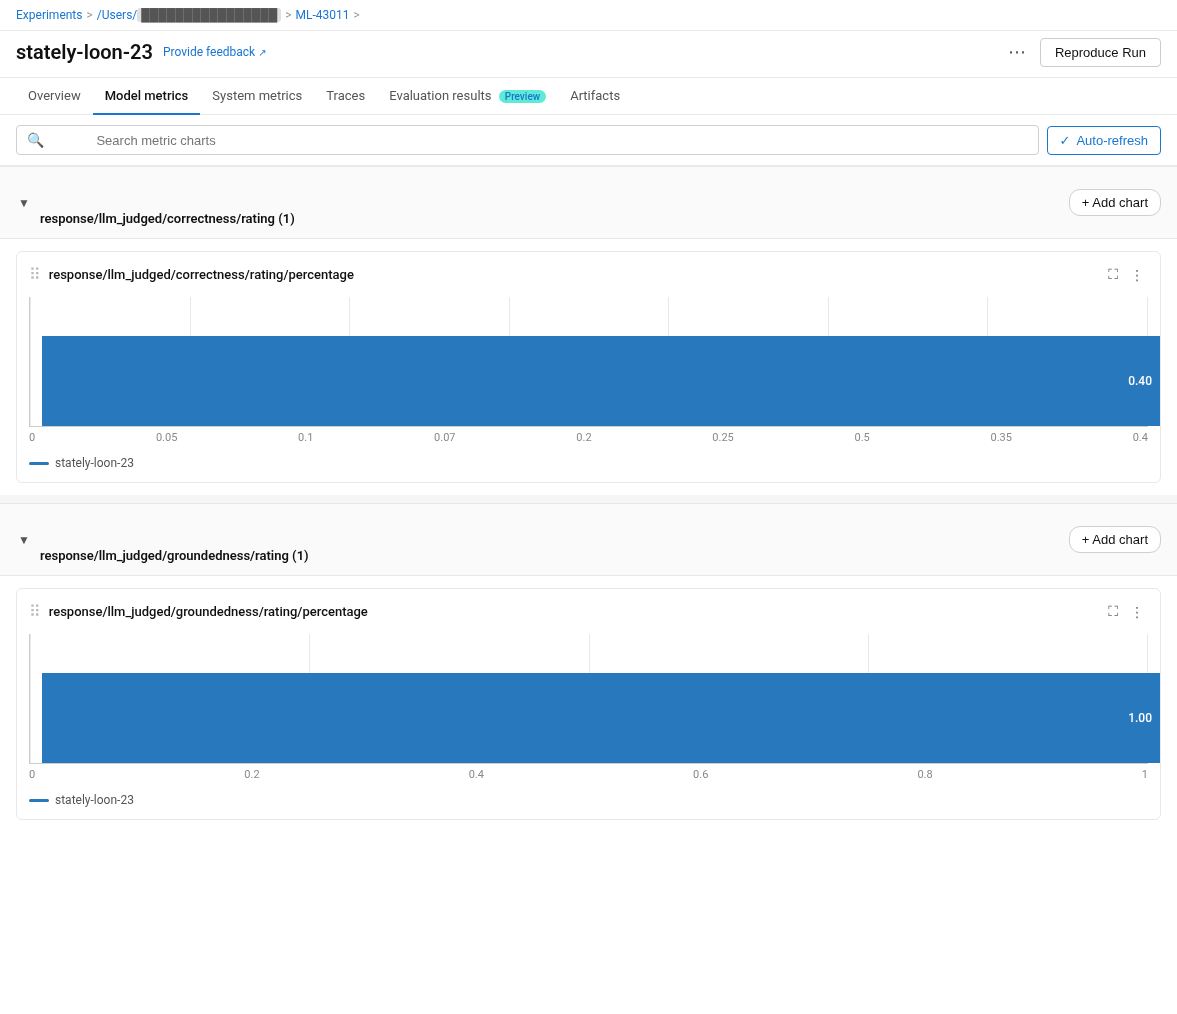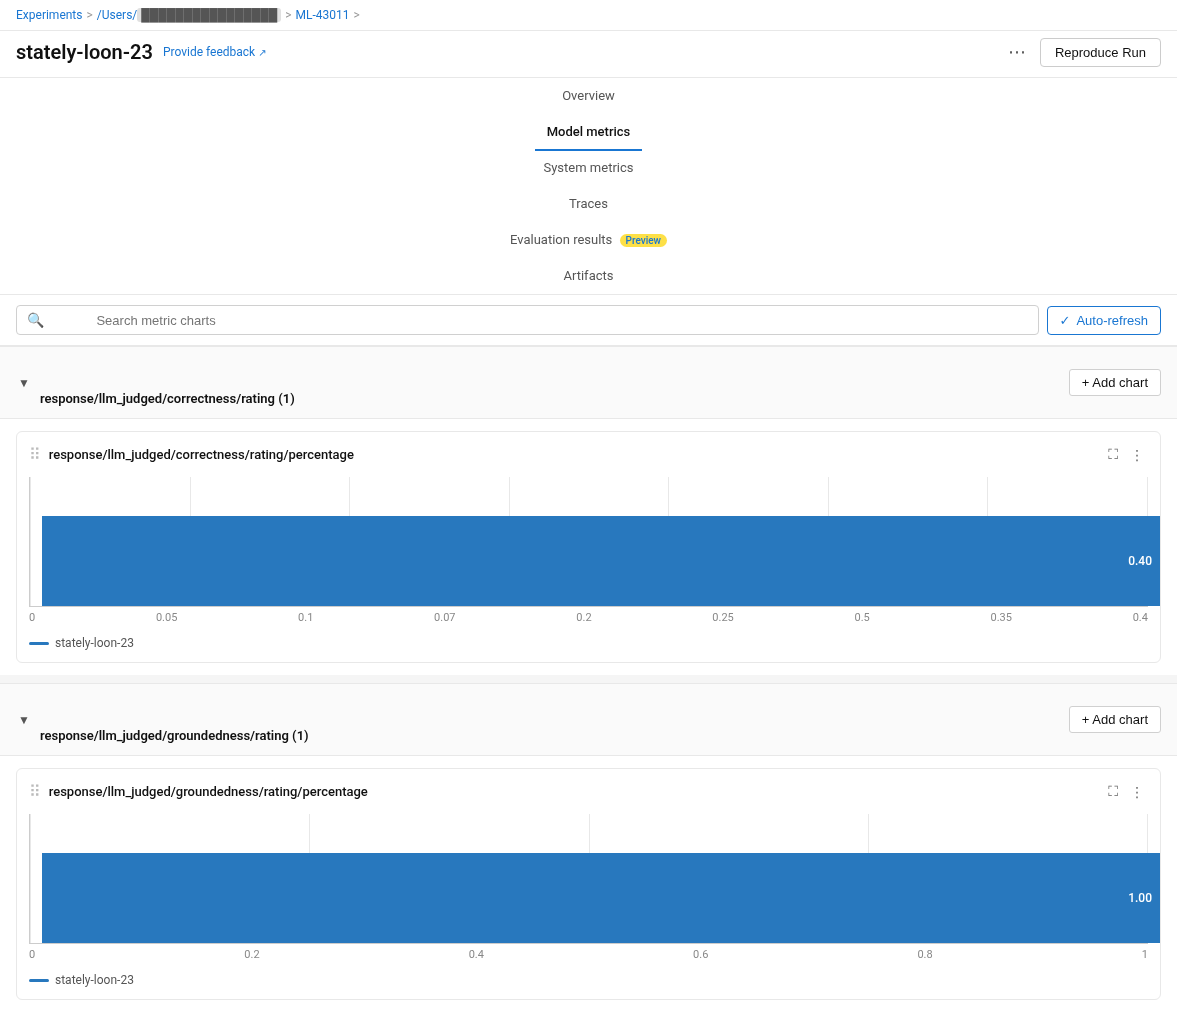--- a/index.html
+++ b/index.html
@@ -27,29 +27,28 @@
     .more-btn { background: none; border: none; cursor: pointer; padding: 4px 6px; font-size: 18px; color: #555; border-radius: 4px; }
     .reproduce-btn {
       border: 1px solid #ccc; background: #fff; padding: 6px 14px; border-radius: 4px;
       cursor: pointer; font-size: 13px; font-weight: 500; color: #111;
     }
 
     
     .tabs-bar {
       display: flex; align-items: center; border-bottom: 1px solid #e8e8e8;
       padding: 0 16px;
-      flex-direction: column;
     }
     .tab {
       padding: 10px 12px; font-size: 13px; color: #555; cursor: pointer;
       border-bottom: 2px solid transparent; margin-bottom: -1px;
     }
     .tab.active { color: #111; border-bottom: 2px solid #1976d2; font-weight: 500; }
     .tab-badge {
-      font-size: 10px; background: #fde047; color: #1976d2; border-radius: 10px;
+      font-size: 10px; background: #5eead4; color: #1976d2; border-radius: 10px;
       padding: 1px 6px; margin-left: 4px; font-weight: 500;
     }
 
     
     .search-bar-row {
       display: flex; align-items: center; gap: 8px; padding: 10px 16px;
       border-bottom: 1px solid #e8e8e8;
     }
     .search-box {
       flex: 1; display: flex; align-items: center; border: 1px solid #d0d0d0;
@@ -74,21 +73,21 @@
       display: flex; align-items: center; justify-content: space-between;
       padding: 12px 16px; background: #fafafa; border-bottom: 1px solid #e8e8e8;
       border-top: 1px solid #e8e8e8;
     }
     .section-header-left { display: flex; align-items: center; gap: 8px; }
     .collapse-btn { background: none; border: none; cursor: pointer; font-size: 12px; color: #555; padding: 2px; }
     .section-title { font-size: 13px; font-weight: 600; color: #111; margin-top: 32px; }
     .add-chart-btn {
       display: flex; align-items: center; gap: 4px;
       border: 1px solid #d0d0d0; background: #fff; padding: 5px 12px;
-      border-radius: 3px; cursor: pointer; font-size: 13px; color: #111;
+      border-radius: 11px; cursor: pointer; font-size: 13px; color: #111;
     }
 
     
     .chart-card {
       margin: 12px 16px; border: 1px solid #e8e8e8; border-radius: 6px;
       padding: 0 0 12px;
     }
     .chart-card-header {
       display: flex; align-items: center; justify-content: space-between;
       padding: 10px 12px 6px;

